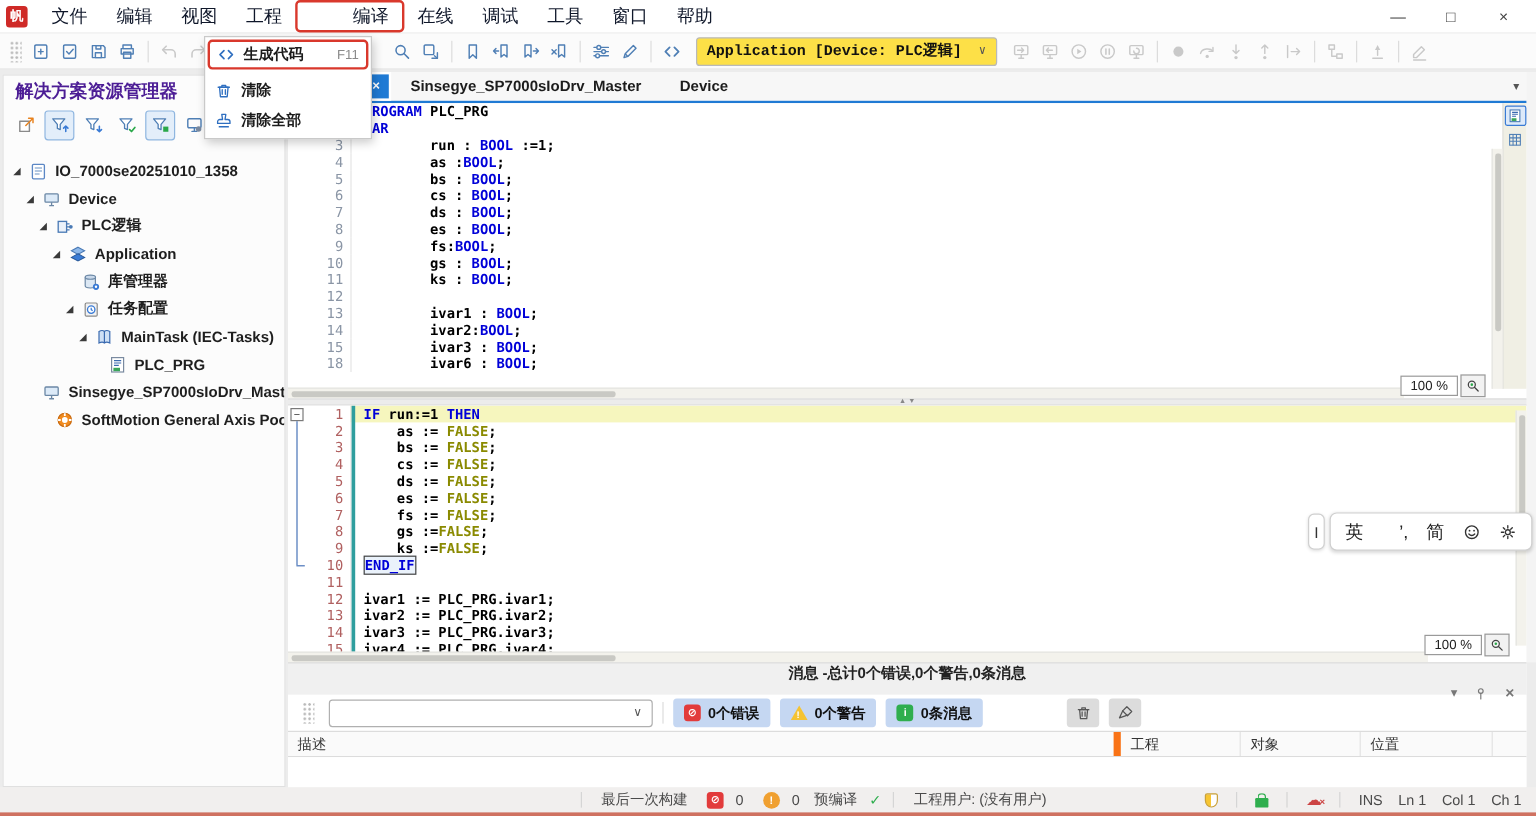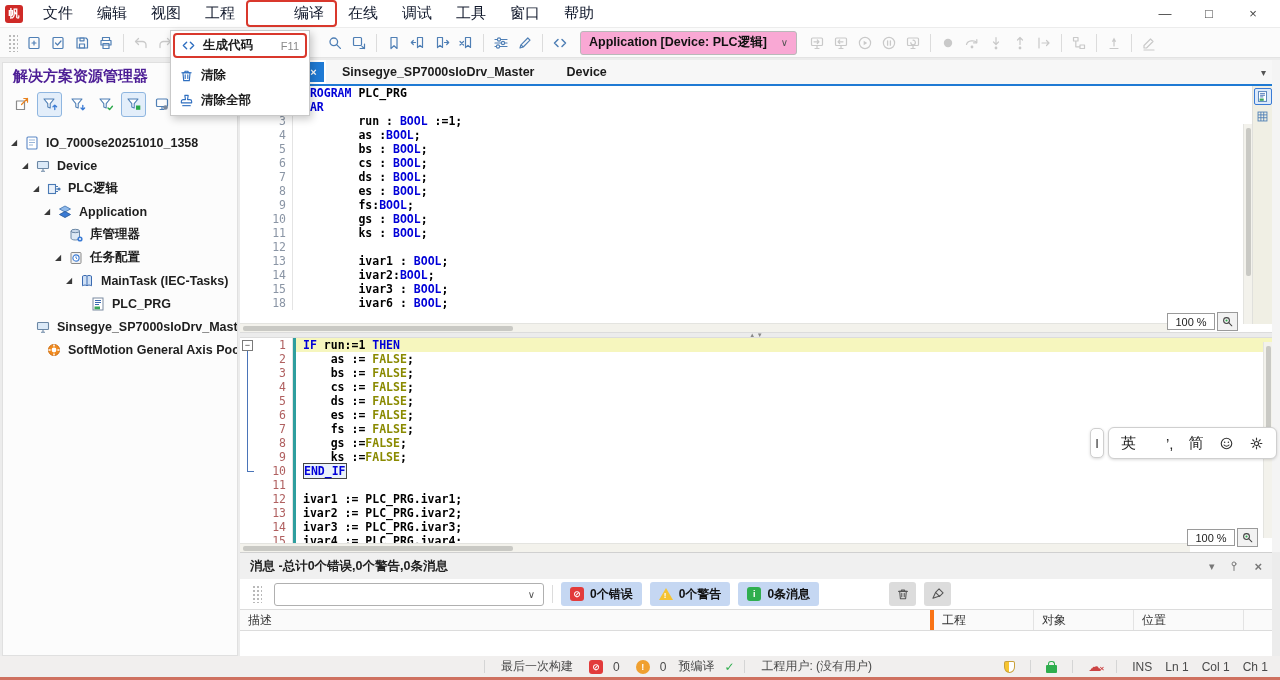--- a/index.html
+++ b/index.html
@@ -17,21 +17,21 @@
   .win-controls { margin-left:auto; display:flex; align-items:center; gap:26px; padding-right:18px; color:#444; }
   .win-btn { font-size:13px; width:18px; text-align:center; }
 
   
   .toolbar { position:absolute; left:0; top:28px; width:1280px; height:30px; background:#fbfbfb; border-bottom:1px solid #e3e3e3; display:flex; align-items:center; padding-left:4px; z-index:10; }
   .grip { width:10px; height:18px; margin:0 4px; background-image:radial-gradient(#b9b9b9 1px, transparent 1.2px); background-size:4px 4px; }
   .tbtn { width:24px; height:24px; display:flex; align-items:center; justify-content:center; color:#4f7fb5; border-radius:3px; }
   .tbtn.dis { color:#c9c9c9; }
   .tsep { width:1px; height:18px; background:#dcdcdc; margin:0 5px; }
   .tspacer { width:146px; height:1px; }
-  .combo { height:24px; min-width:205px; background:#f9a8d4; border:1px solid #b9b9b9; border-radius:3px; display:flex; align-items:center; padding:0 8px; margin:0 8px; font-size:12.5px; color:#111; font-weight:bold;}
+  .combo { height:24px; min-width:205px; background:#fde047; border:1px solid #b9b9b9; border-radius:3px; display:flex; align-items:center; padding:0 8px; margin:0 8px; font-size:12.5px; color:#111; font-weight:bold;font-family:Liberation Mono, monospace;}
   .combo .chev { margin-left:auto; padding-left:14px; color:#555; font-size:10px; font-weight:normal;}
 
   
   .dropdown { position:absolute; left:170px; top:30px; width:140px; background:#fff; border:1px solid #c9c9c9; box-shadow:2px 3px 8px rgba(0,0,0,.22); z-index:50; padding:2px; }
   .dd-item { height:25px; display:flex; align-items:center; gap:7px; padding:0 6px; font-size:12.5px; font-weight:bold; color:#1c1c1c; }
   .dd-item .ic { color:#2f6fc0; }
   .dd-item .sc { margin-left:auto; color:#8a8a8a; font-weight:normal; font-size:11px; }
   .dd-item.annotated-item { border:2px solid #d9382c; border-radius:4px; }
   .dd-sep { height:5px; }
 
@@ -87,21 +87,21 @@
   .hthumb { position:absolute; top:2px; height:5px; background:#c9c9c4; border-radius:2px; }
   .zoombox { position:absolute; display:flex; align-items:center; z-index:6; }
   .zoomlabel { width:48px; height:17px; background:#fff; border:1px solid #9a9a9a; font-size:11px; display:flex; align-items:center; justify-content:center; color:#222; }
   .zoombtn { width:21px; height:19px; background:#f2f2f2; border:1px solid #9a9a9a; margin-left:2px; display:flex; align-items:center; justify-content:center; color:#444; }
   .zoombtn svg { width:13px; height:13px; }
   .splitter { position:absolute; left:0; top:272px; width:1032px; height:6px; background:#ececec; border-top:1px solid #dcdcdc; border-bottom:1px solid #dcdcdc; text-align:center; font-size:6px; color:#888; line-height:5px; }
   .right-strip { position:absolute; left:1272px; top:60px; width:8px; height:492px; background:#f4f4f4; z-index:3; }
 
   
   .messages { position:absolute; left:240px; top:552px; width:1032px; height:104px; background:#fff; border-top:1px solid #d0d0d0; z-index:5; }
-  .msg-header { height:26px; background:#f0f0f0; display:flex; align-items:center; padding:0 10px; font-weight:bold; font-size:12.5px; color:#222; }
+  .msg-header { height:26px; background:#f0f0f0; display:flex; align-items:center; padding:0 10px; font-weight:bold; font-size:12.5px; color:#222;flex-direction:column; }
   .msg-hicons { margin-left:auto; display:flex; align-items:center; gap:14px; color:#777; font-size:11px; }
   .msg-hicons svg { width:12px; height:12px; }
   .msg-tools { height:30px; display:flex; align-items:center; padding:0 8px; gap:8px; background:#fff; }
   .msg-combo { width:270px; height:23px; border:1px solid #b0b0b0; border-radius:3px; background:#fff; display:flex; align-items:center; padding:0 8px; }
   .msg-combo .chev { margin-left:auto; color:#555; font-size:10px; }
   .msg-sep { width:1px; height:18px; background:#dcdcdc; }
   .msg-btn { height:24px; display:flex; align-items:center; gap:6px; padding:0 9px; background:#c5d7f2; border-radius:3px; font-weight:bold; font-size:12px; color:#111; }
   .mb-ic { width:14px; height:14px; border-radius:3px; color:#fff; font-size:9px; font-weight:bold; display:flex; align-items:center; justify-content:center; }
   .mb-err { background:#e23b3b; } .mb-info { background:#2fae4e; }
   .mb-warn { width:0; height:0; border-left:7px solid transparent; border-right:7px solid transparent; border-bottom:12px solid #f5c331; border-radius:0; position:relative; background:none; }
@@ -938,21 +938,21 @@
           <use href="#i-trash"></use>
         </svg>
       </div>
     <div class="msg-graybtn">
         <svg>
           <use href="#i-broom"></use>
         </svg>
       </div>
   </div>
   <div class="msg-cols" id="msg-cols">
-      <div class="msg-col" style="flex:1;border-right:4px solid #f97316;">描述</div>
+      <div class="msg-col" style="flex:1;border-right:6px solid #f97316;">描述</div>
       <div class="msg-col" style="width:100px;">工程</div>
       <div class="msg-col" style="width:100px;">对象</div>
       <div class="msg-col" style="width:110px;">位置</div>
       <div style="width: 28px;"></div>
     </div>
   <div class="msg-body"></div>
 </div>
 
 <div class="statusbar">
   <div class="sb-spacer"></div>

